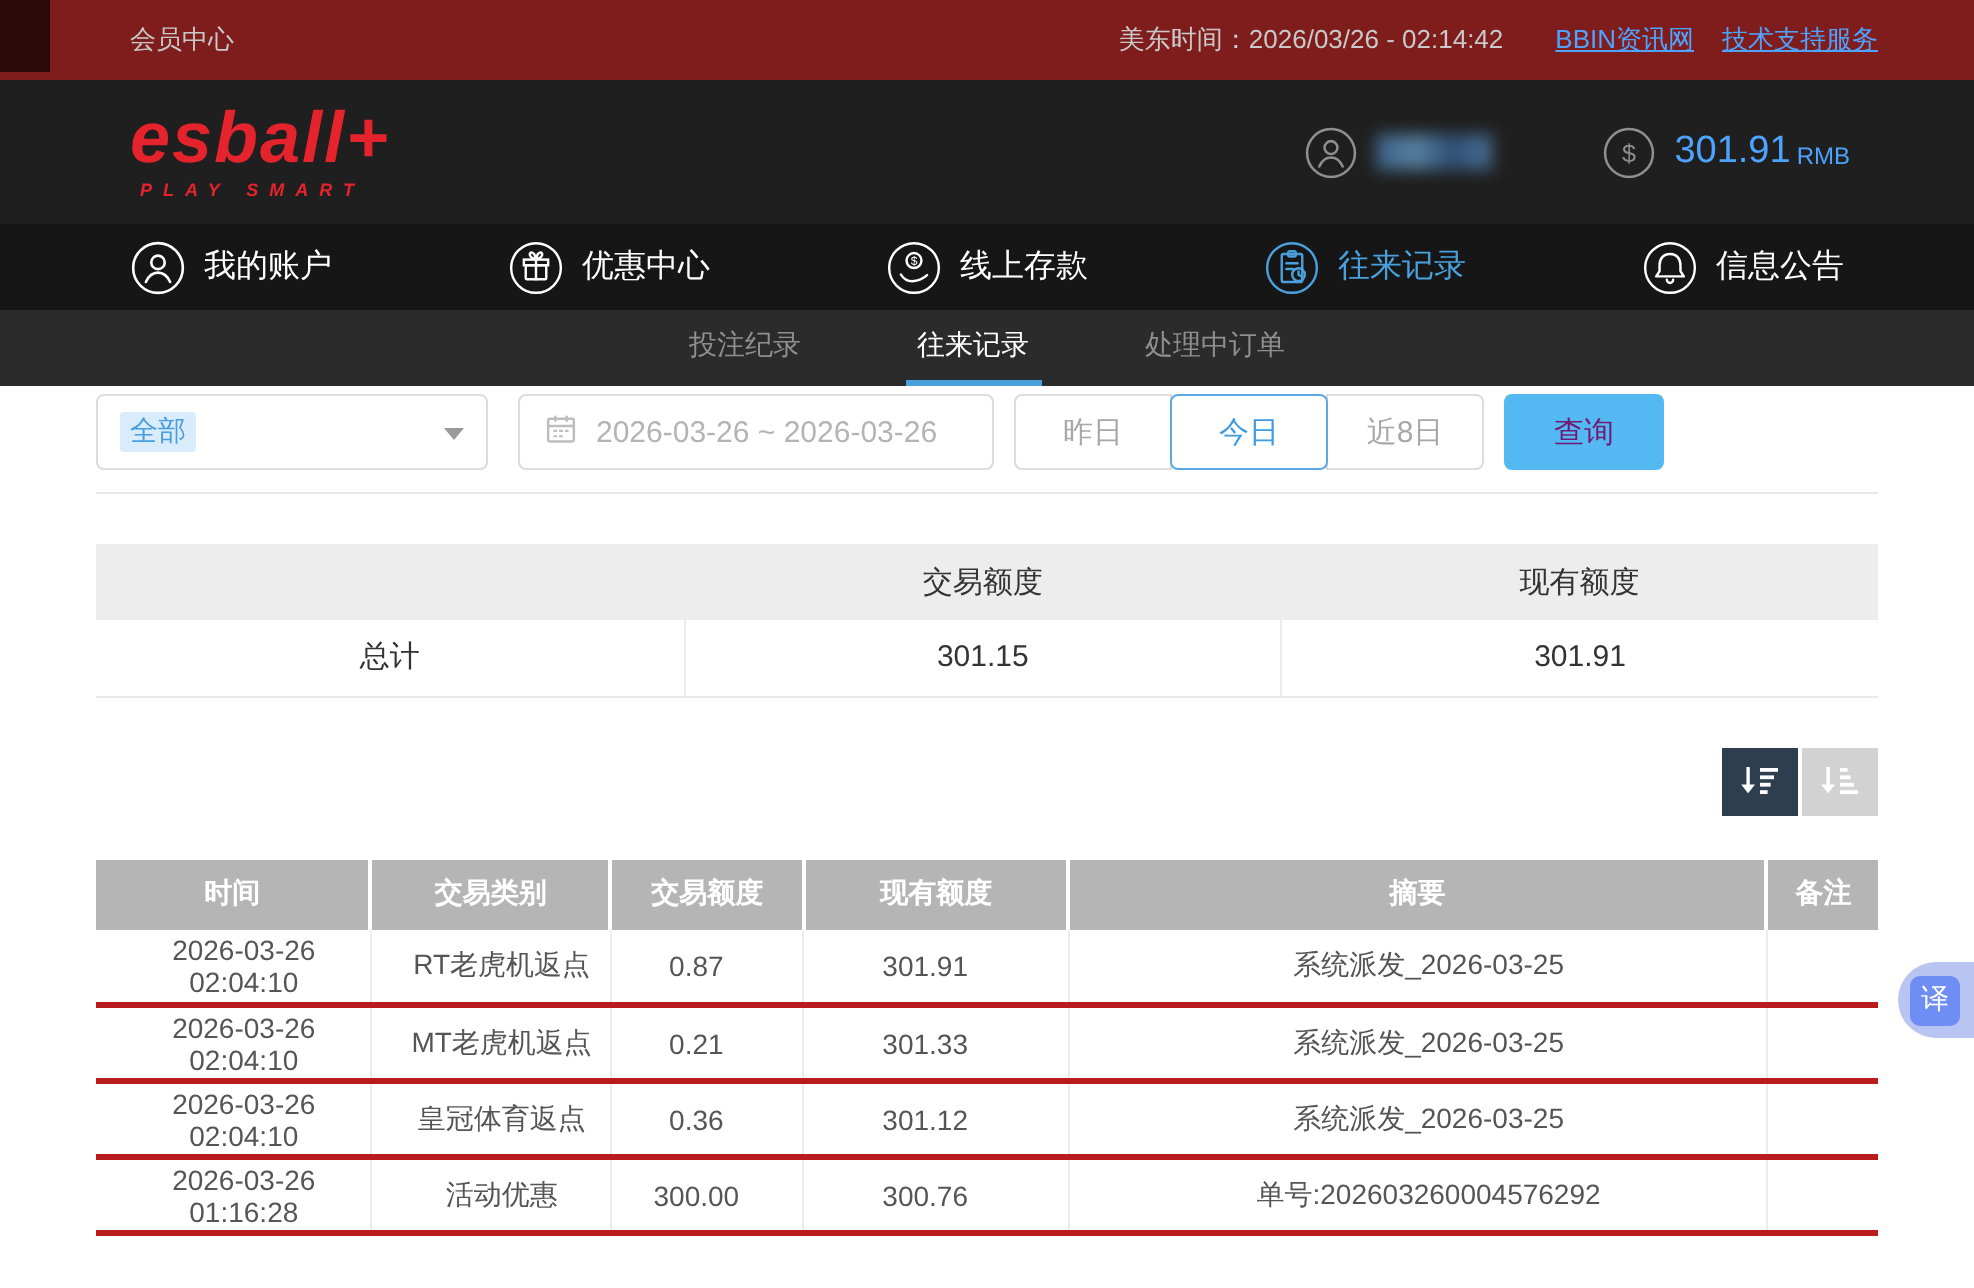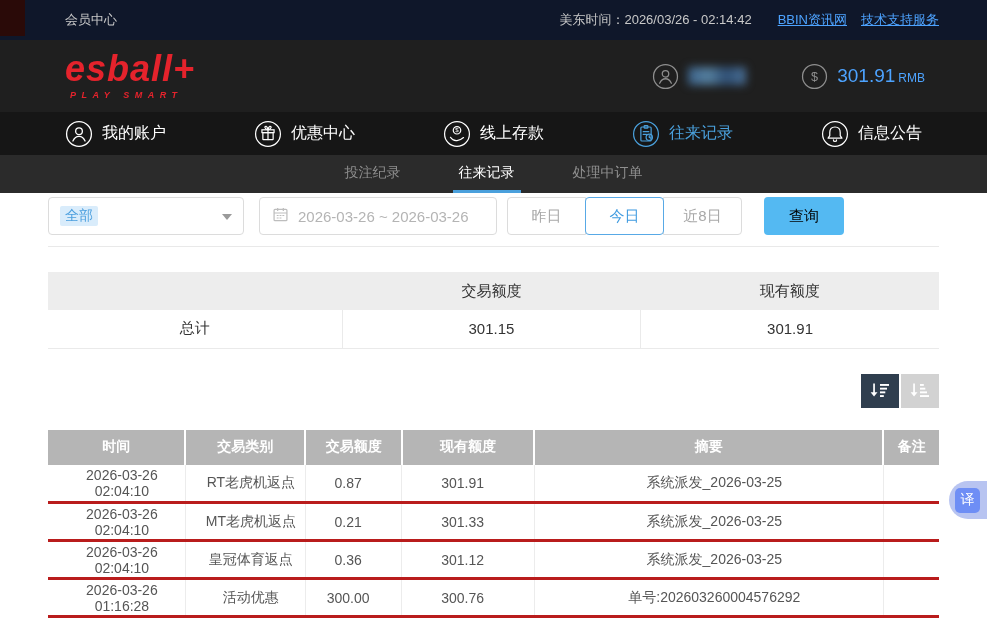--- a/index.html
+++ b/index.html
@@ -1,20 +1,20 @@
 <!DOCTYPE html>
 <html style="--accent-blue: #4aa0dc; --link-blue: #4da3ff; --balance-blue: #4da3ff; --button-blue: #54b9f2; --logo-red: #e5232c; --table-header-gray: #b5b5b5; --sort-active-bg: #2f3e4e; --translate-outer: #b8c4f1; --translate-inner: #6e8ef5;"><head>
 <meta charset="utf-8">
 <style>
   * { margin:0; padding:0; box-sizing:border-box; }
   body { font-family:"Liberation Sans", sans-serif; background:#fff; }
   .page { width:987px; height:644px; position:relative; overflow:hidden; background:#fff; }
 
   
-  .topbar { height:40px; background:#0f172a; display:flex; align-items:center;
+  .topbar { height:40px; background:#7f1d1d; display:flex; align-items:center;
             justify-content:space-between; padding:0 48px 0 65px; color:#c9c9c9;
             font-size:13px; position:relative; }
   .corner-marker { position:absolute; left:0; top:0; width:25px; height:36px; background:#2a0a08; }
   .tb-right { display:flex; align-items:center; gap:14px; }
   .tb-time { margin-right:12px; color:#c9c9c9; }
   .tb-link { color:var(--link-blue,#4da3ff); text-decoration:underline; cursor:pointer; }
 
   
   .header { height:72px; background:#1f1f1f; display:flex; align-items:center;
             justify-content:space-between; padding:0 62px 0 65px; }
@@ -57,22 +57,22 @@
   .date-box { margin-left:15px; width:238px; height:38px; border:1px solid #dcdcdc; border-radius:4px;
               display:flex; align-items:center; gap:9px; padding:0 12px; color:#b4b4b4;
               font-size:15px; cursor:pointer; background:#fff; }
   .quick-group { margin-left:10px; display:flex; }
   .qbtn { width:79px; height:38px; border:1px solid #dcdcdc; background:#fff; color:#a8a8a8;
           font-size:15px; display:flex; align-items:center; justify-content:center;
           margin-left:-1px; cursor:pointer; }
   .qbtn:first-child { border-radius:4px 0 0 4px; margin-left:0; }
   .qbtn:last-child  { border-radius:0 4px 4px 0; }
   .qbtn.active { border:1px solid #58a9e6; color:#3f9be0; position:relative; z-index:1; border-radius:4px; }
-  .query-btn { margin-left:22px; width:80px; height:38px; background:var(--button-blue,#54b9f2);
-               color:#000000; font-size:15px; border:none; border-radius:4px; display:flex;
+  .query-btn { margin-left:10px; width:80px; height:38px; background:var(--button-blue,#54b9f2);
+               color:#701a75; font-size:15px; border:none; border-radius:4px; display:flex;
                align-items:center; justify-content:center; cursor:pointer; }
 
   .divider { margin-top:19px; border-bottom:1px solid #e9e9e9; }
 
   table { border-collapse:collapse; width:100%; }
   .summary-table { margin-top:25px; font-size:15px; color:#333; }
   .summary-table thead tr { background:#ededed; height:38px; }
   .summary-table th { font-weight:normal; text-align:center; }
   .summary-table tbody tr { height:38px; background:#fff; }
   .summary-table td { text-align:center; border-bottom:1px solid #eaeaea; }

